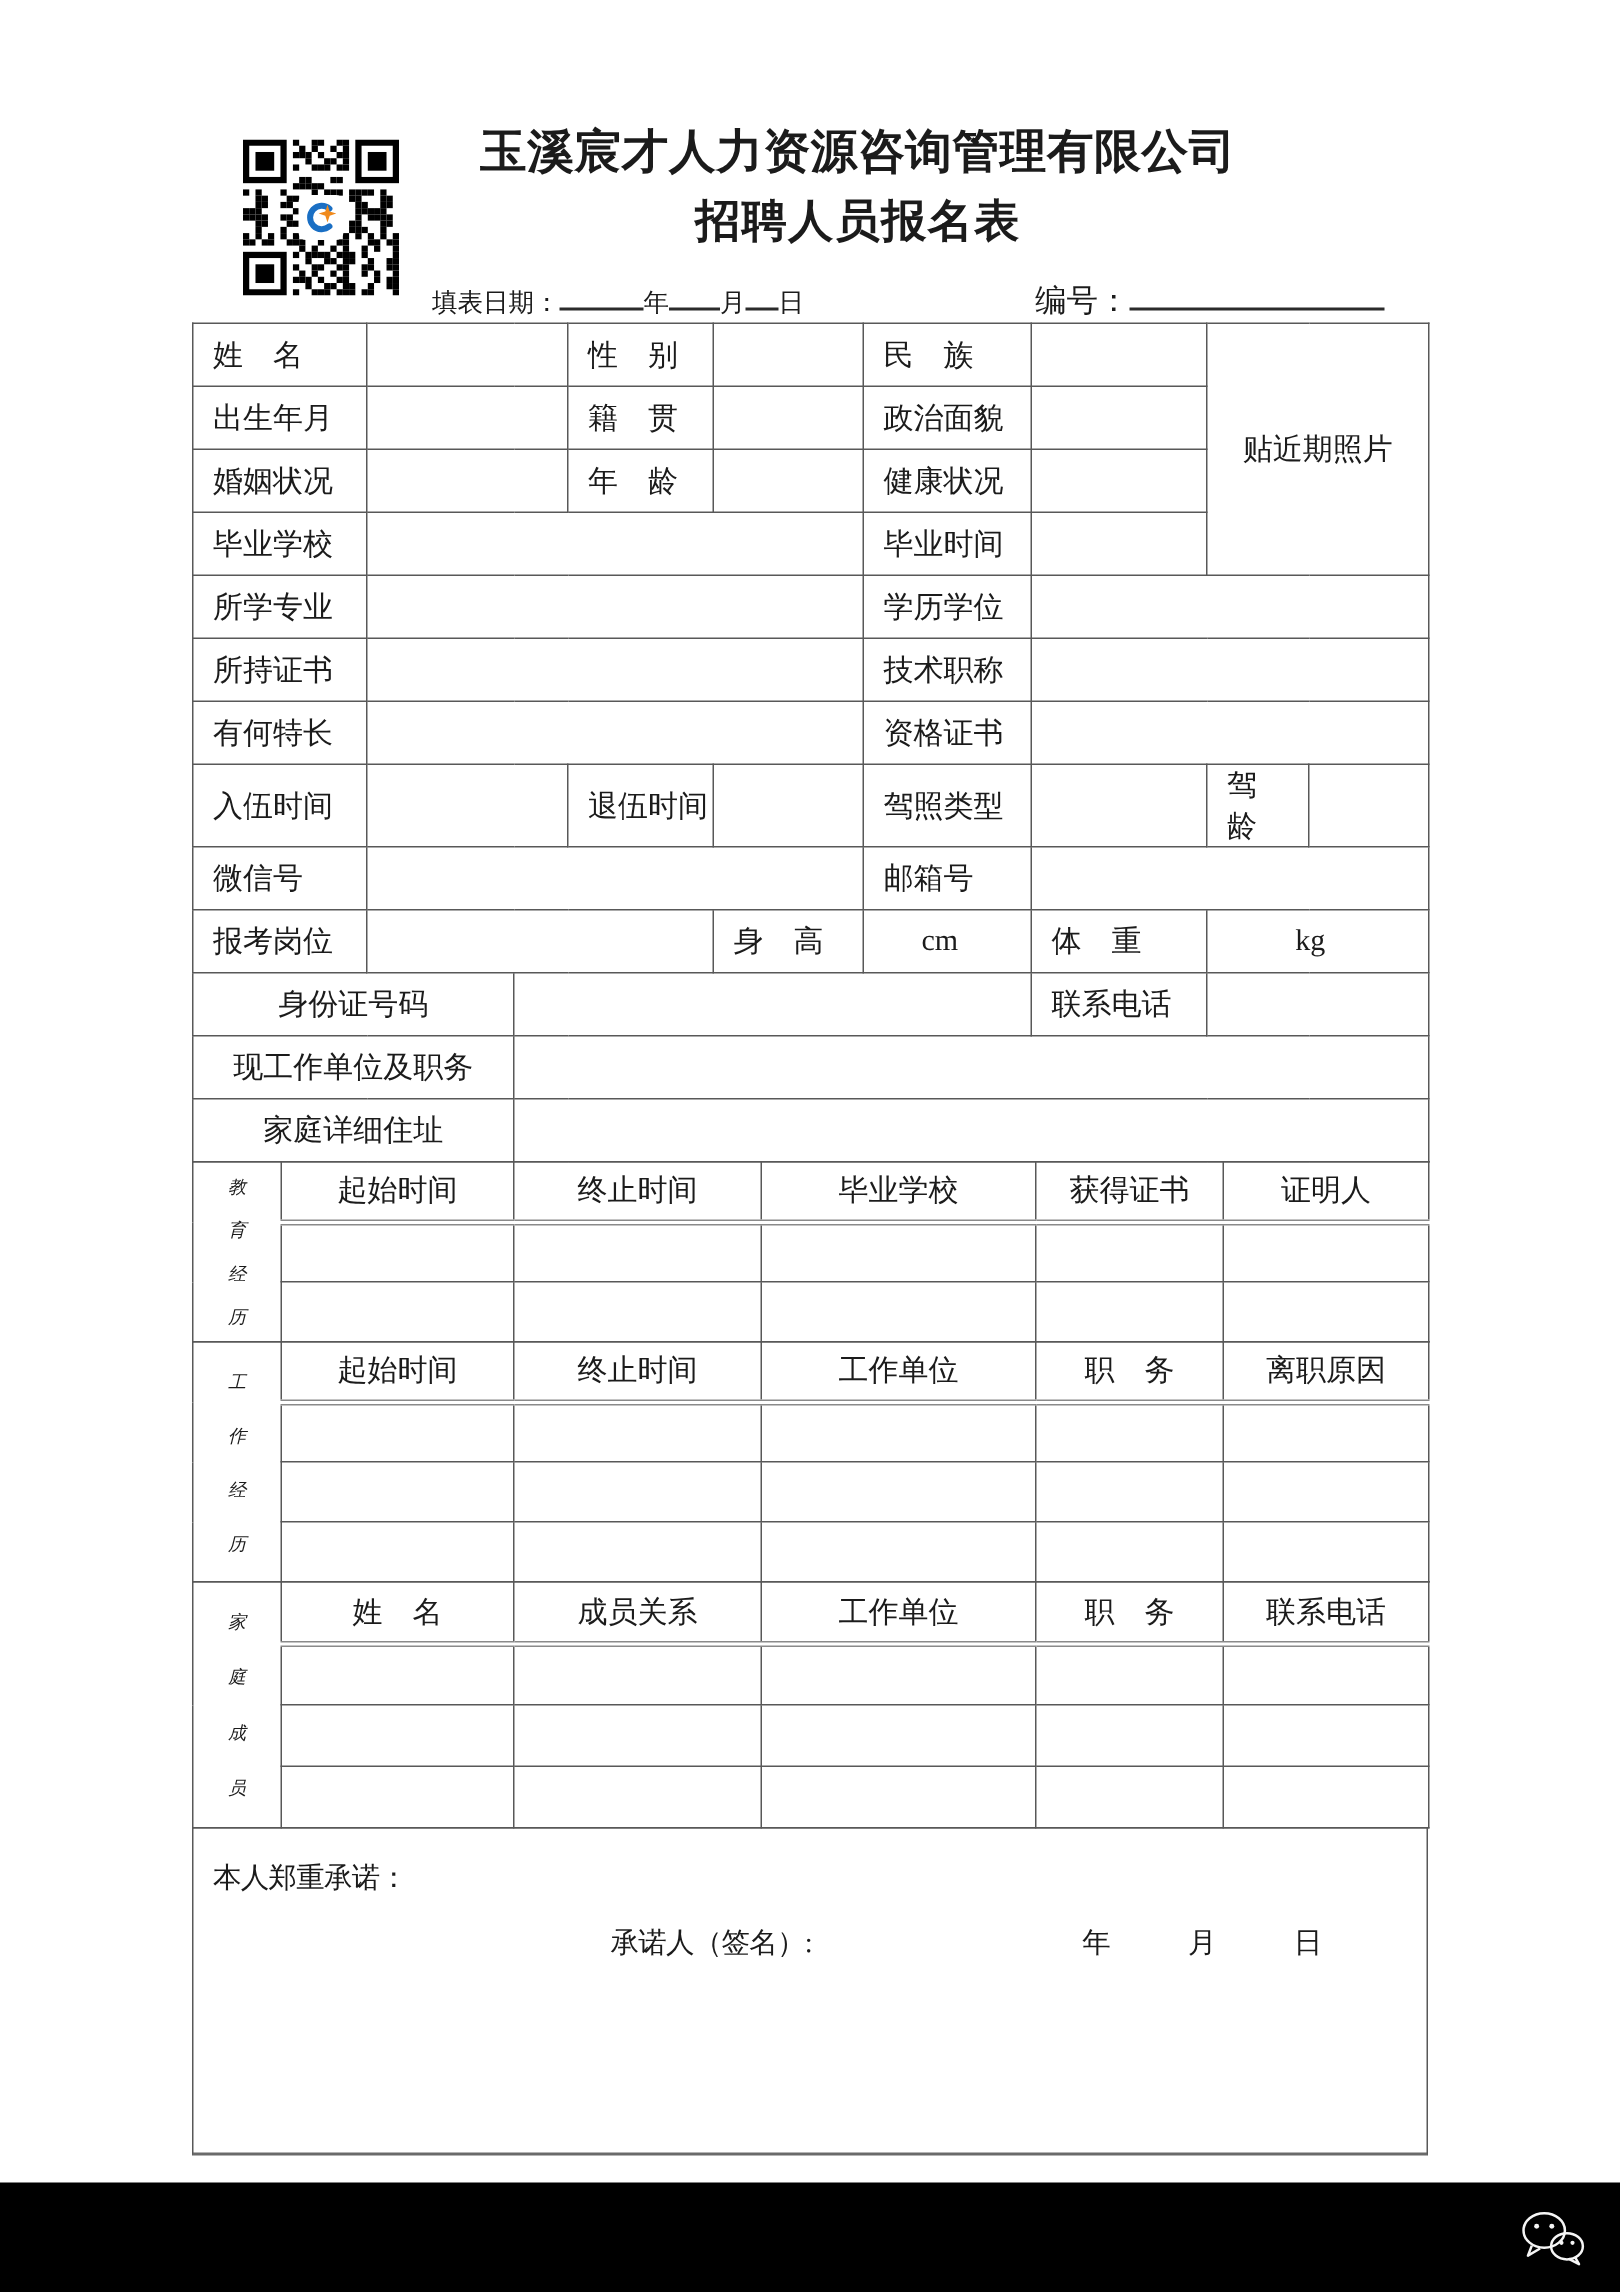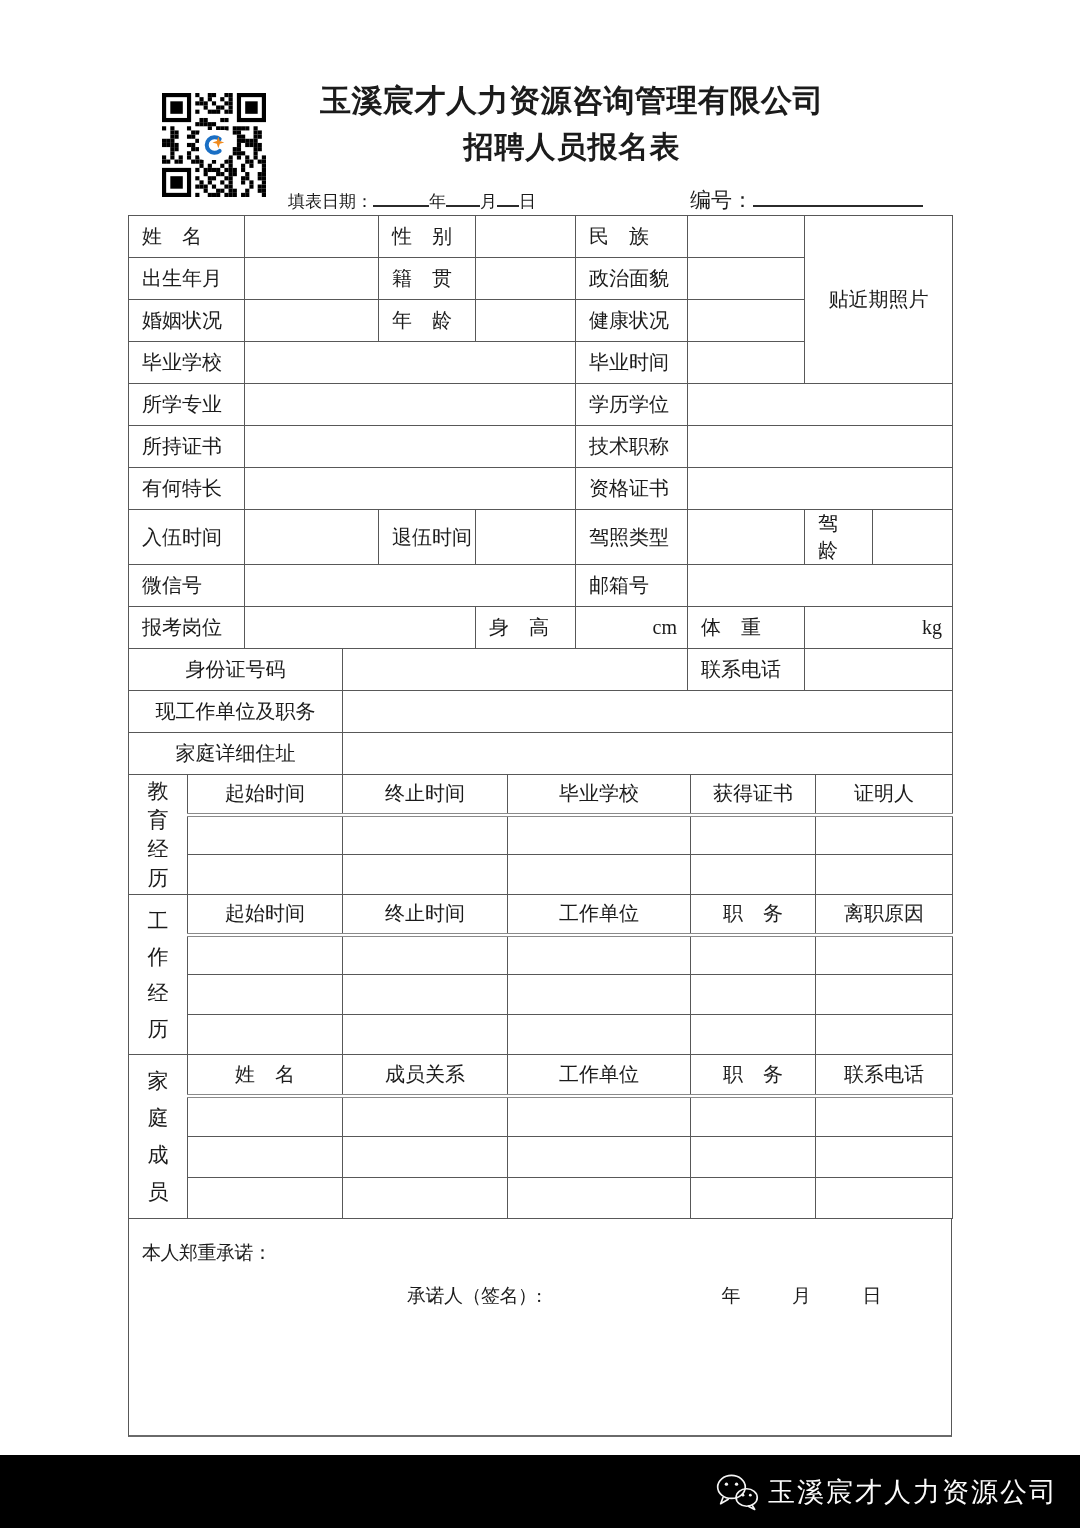--- a/index.html
+++ b/index.html
@@ -26,24 +26,24 @@
   .w56{width:56px} .w34{width:34px} .w22{width:22px} .w170{width:170px}
   
   .form { position:absolute; left:128px; top:215px; width:824px; }
   table { border-collapse:collapse; table-layout:fixed; width:824px; }
   td { border:1px solid #585858; font-size:20px; height:42px; overflow:hidden; }
   .tB td,.tC td { height:40px; }
   .tD td { height:41px; }
   .tB,.tC,.tD,.commit { margin-top:-1px; }
   .lbl { padding-left:13px; }
   .ctr { text-align:center; }
-  .rt  { text-align:right; padding-right:10px;margin-top:13px; }
+  .rt  { text-align:center; padding-right:10px;margin-top:13px; }
   .hdr { text-align:center; border-bottom:4px double #8a8a8a; }
   .vcell { text-align:center; vertical-align:middle; padding:0; }
-  .vcell span { display:inline-block; width:22px; word-break:break-all; font-size:21px; }
+  .vcell span { display:inline-block; width:22px; word-break:break-all; font-size:12px;font-style:italic; }
   .tB .vcell span { line-height:29px; }
   .tC .vcell span { line-height:36px; }
   .tD .vcell span { line-height:37px; }
   
   .commit {
     border:1px solid #585858; border-bottom:2px solid #6a6a6a;
     width:824px; height:219px; padding:14px 10px 0 13px;
     font-size:19px; line-height:40px; letter-spacing:-0.5px;
   }
   .commit .indent { text-indent:2em; }
@@ -532,16 +532,15 @@
           <path d="M41.5 35.2 L44.2 40 L36.8 36.2"></path>
         </g>
         <g fill="#f5f5f5">
           <circle cx="13.5" cy="12.5" r="1.8"></circle>
             <circle cx="24.5" cy="12.5" r="1.8"></circle>
           <circle cx="31.5" cy="24.5" r="1.5"></circle>
             <circle cx="39.5" cy="24.5" r="1.5"></circle>
         </g>
       </svg>
     </span>
-    <span class="brand">玉溪宸才人力资源公司</span>
   </div>
 
 </div>
 
 </body></html>

